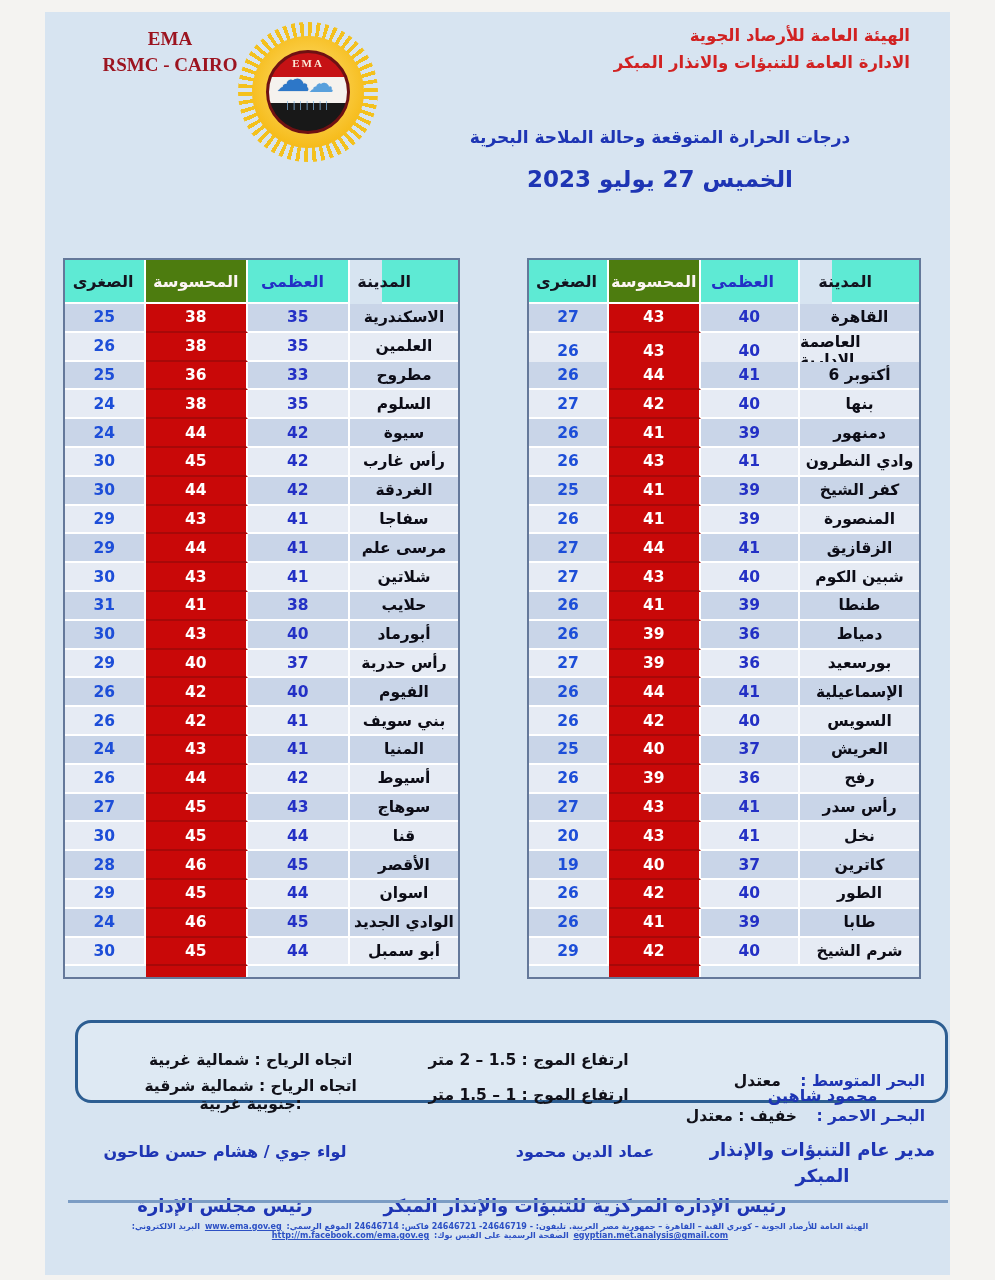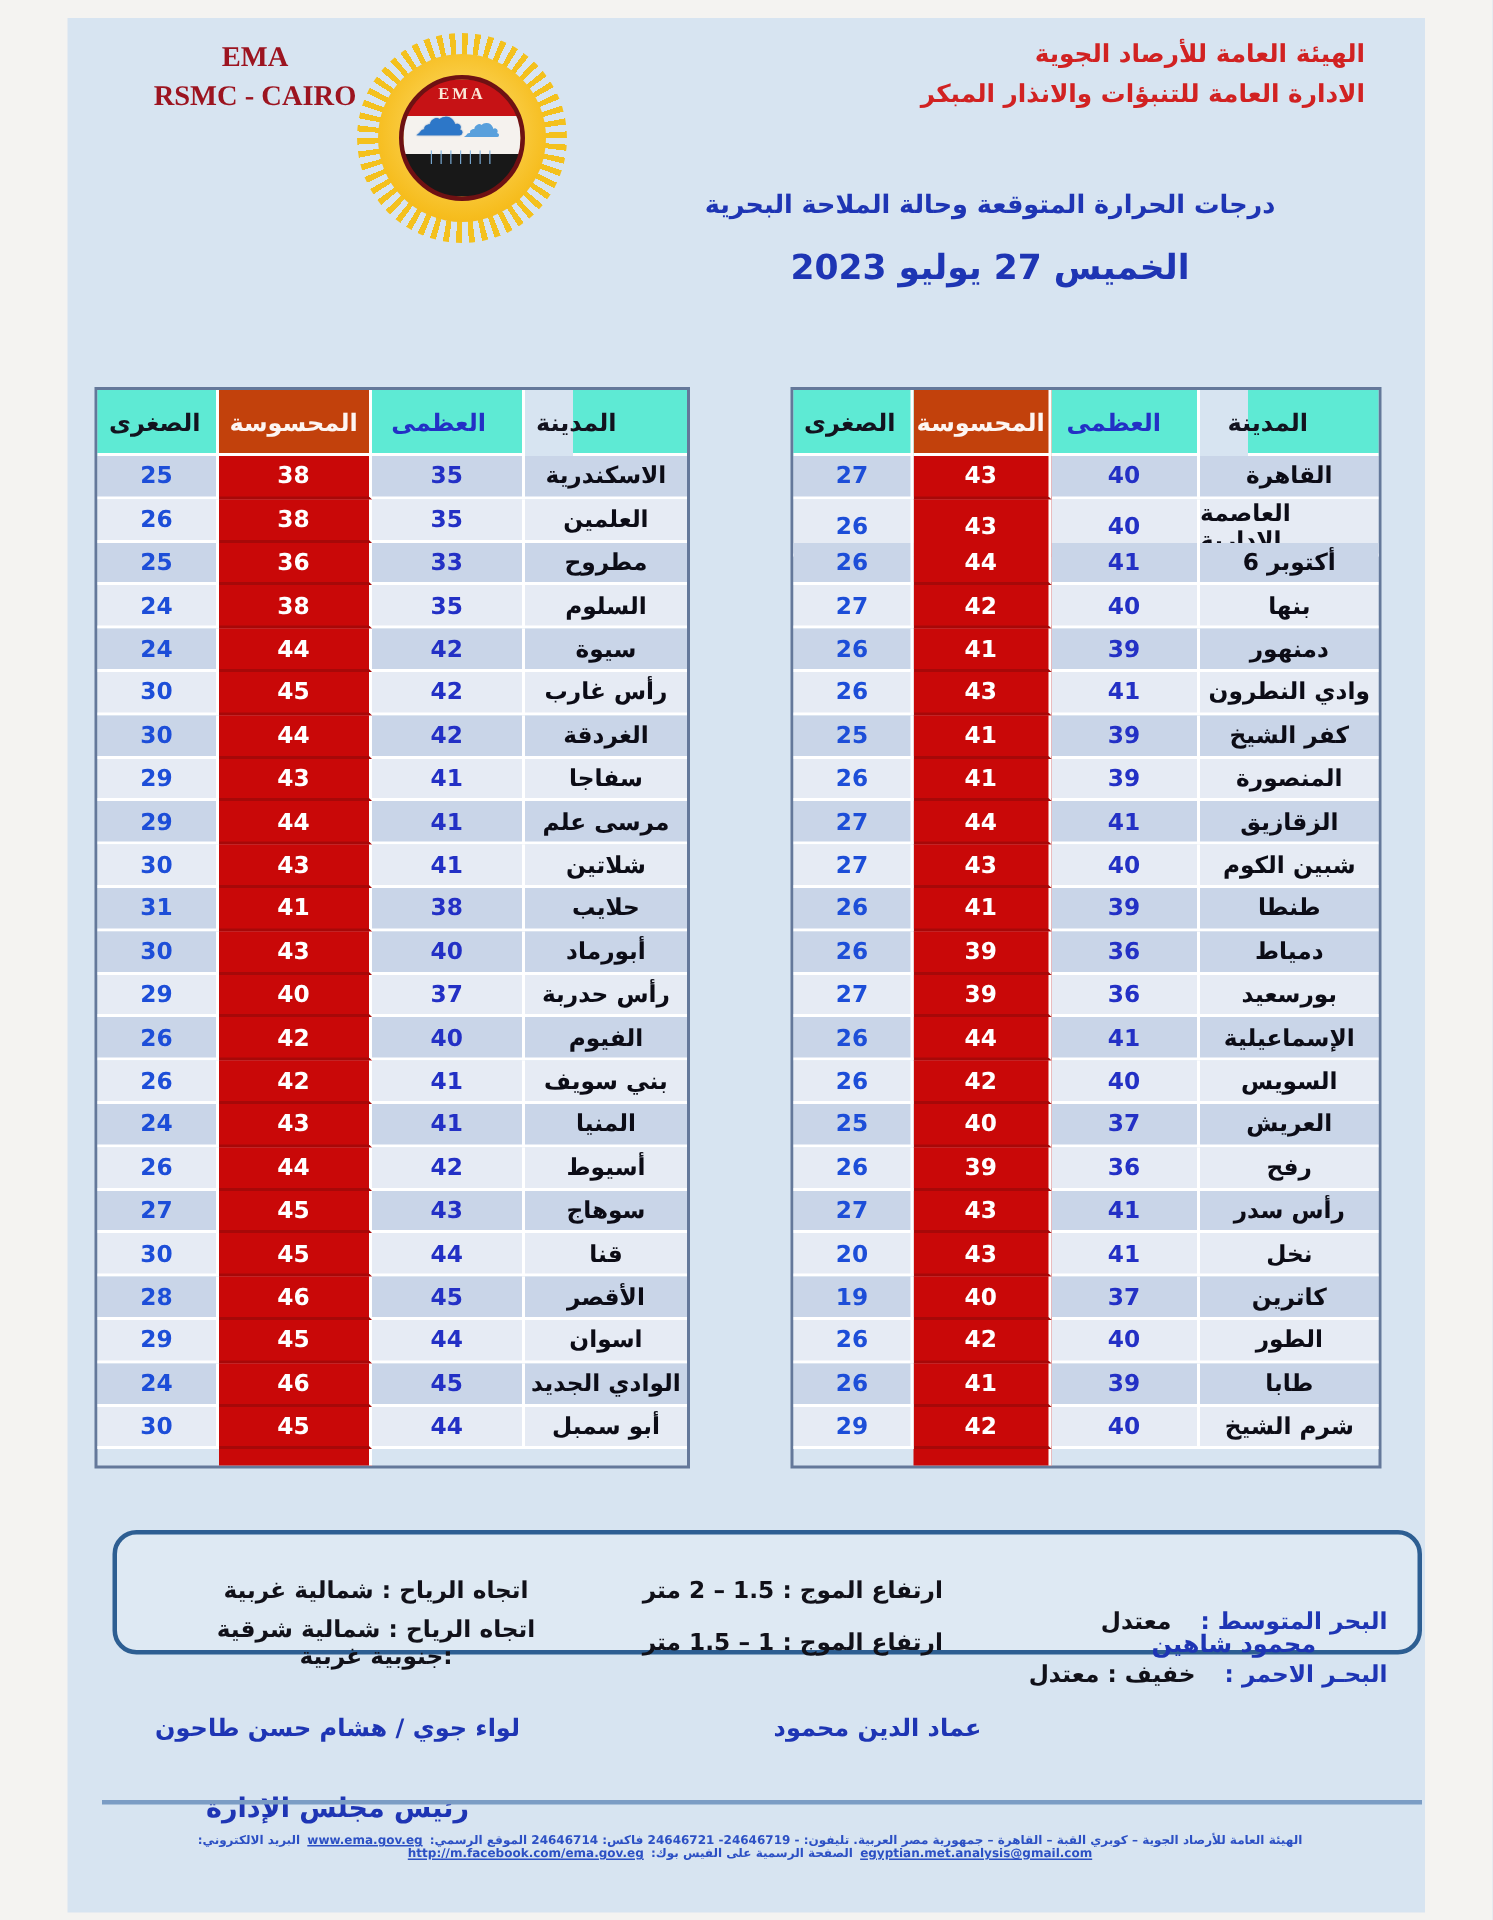--- a/index.html
+++ b/index.html
@@ -53,21 +53,21 @@
   .tbl-left  { left:63px;  width:397px; }
   .tbl-right { left:527px; width:394px; }
   .thead, .trow, .ttail { display:grid; }
   .tbl-left  .thead, .tbl-left  .trow, .tbl-left  .ttail { grid-template-columns:27.5% 26% 26% 20.5%; }
   .tbl-right .thead, .tbl-right .trow, .tbl-right .ttail { grid-template-columns:30.5% 25.5% 23.5% 20.5%; }
   .thead { height:44px; }
   .thead > div { background:#5eead4; border-bottom:2px solid #fff;
     font-weight:bold; font-size:16px; color:#13131f; display:flex; align-items:center; }
   .thead .h-city { justify-content:flex-start; padding-right:47px;margin-left:32px; }
   .thead .h-max  { justify-content:flex-start; padding-right:24px; color:#2330c5; border-right:2px solid #fff; }
-  .thead .h-feels{ justify-content:center; background:#c2410c; color:#fdf5f2; border-right:2px solid #fff; }
+  .thead .h-feels{ justify-content:center; background:#4d7c0f; color:#fdf5f2; border-right:2px solid #fff; }
   .thead .h-min  { justify-content:flex-start; padding-right:10px; border-right:2px solid #fff; }
   .trow { height:28.8px; }
   .trow > div { display:flex; align-items:center; justify-content:center;
     font-weight:bold; font-size:15.5px; border-bottom:2px solid #fff; }
   .trow .c-city { color:#0c0c16; }
   .trow .c-max  { color:#2330c5; border-right:2px solid #fff; }
   .trow .c-feels{ background:#c90808 !important; color:#fff; border-bottom:2px solid #a70808; border-right:2px solid #fff; }
   .trow .c-min  { color:#1d4ed8; border-right:2px solid #fff; }
   .trow.dark  > div { background:#c9d5e8; }
   .trow.light > div { background:#e6ebf4; }
@@ -448,23 +448,25 @@
       <span class="m-label">البحـر الاحمر :</span>
       <span>خفيف : معتدل</span>
     </div>
     <div class="m-wave">ارتفاع الموج : 1 – 1.5 متر</div>
     <div class="m-wind">اتجاه الرياح  : شمالية شرقية :جنوبية غربية</div>
   </div>
 </div>
 
 <div class="abs sig sig-1">
   <div class="sig-name">محمود شاهين</div>
+  <div class="sig-title">مدير عام التنبؤات والإنذار المبكر</div>
 </div>
 <div class="abs sig sig-2">
   <div class="sig-name">عماد الدين محمود</div>
+  <div class="sig-title">رئيس الإدارة المركزية للتنبؤات والإنذار المبكر</div>
 </div>
 <div class="abs sig sig-3">
   <div class="sig-name">لواء جوي / هشام حسن طاحون</div>
   <div class="sig-title">رئيس مجلس الإدارة</div>
 </div>
 
 <div class="abs sep-line"></div>
 
 <div class="abs footer">
   <span>الهيئة العامة للأرصاد الجوية – كوبري القبة – القاهرة – جمهورية مصر العربية. تليفون: - 24646719- 24646721 فاكس: 24646714 الموقع الرسمي:</span>

